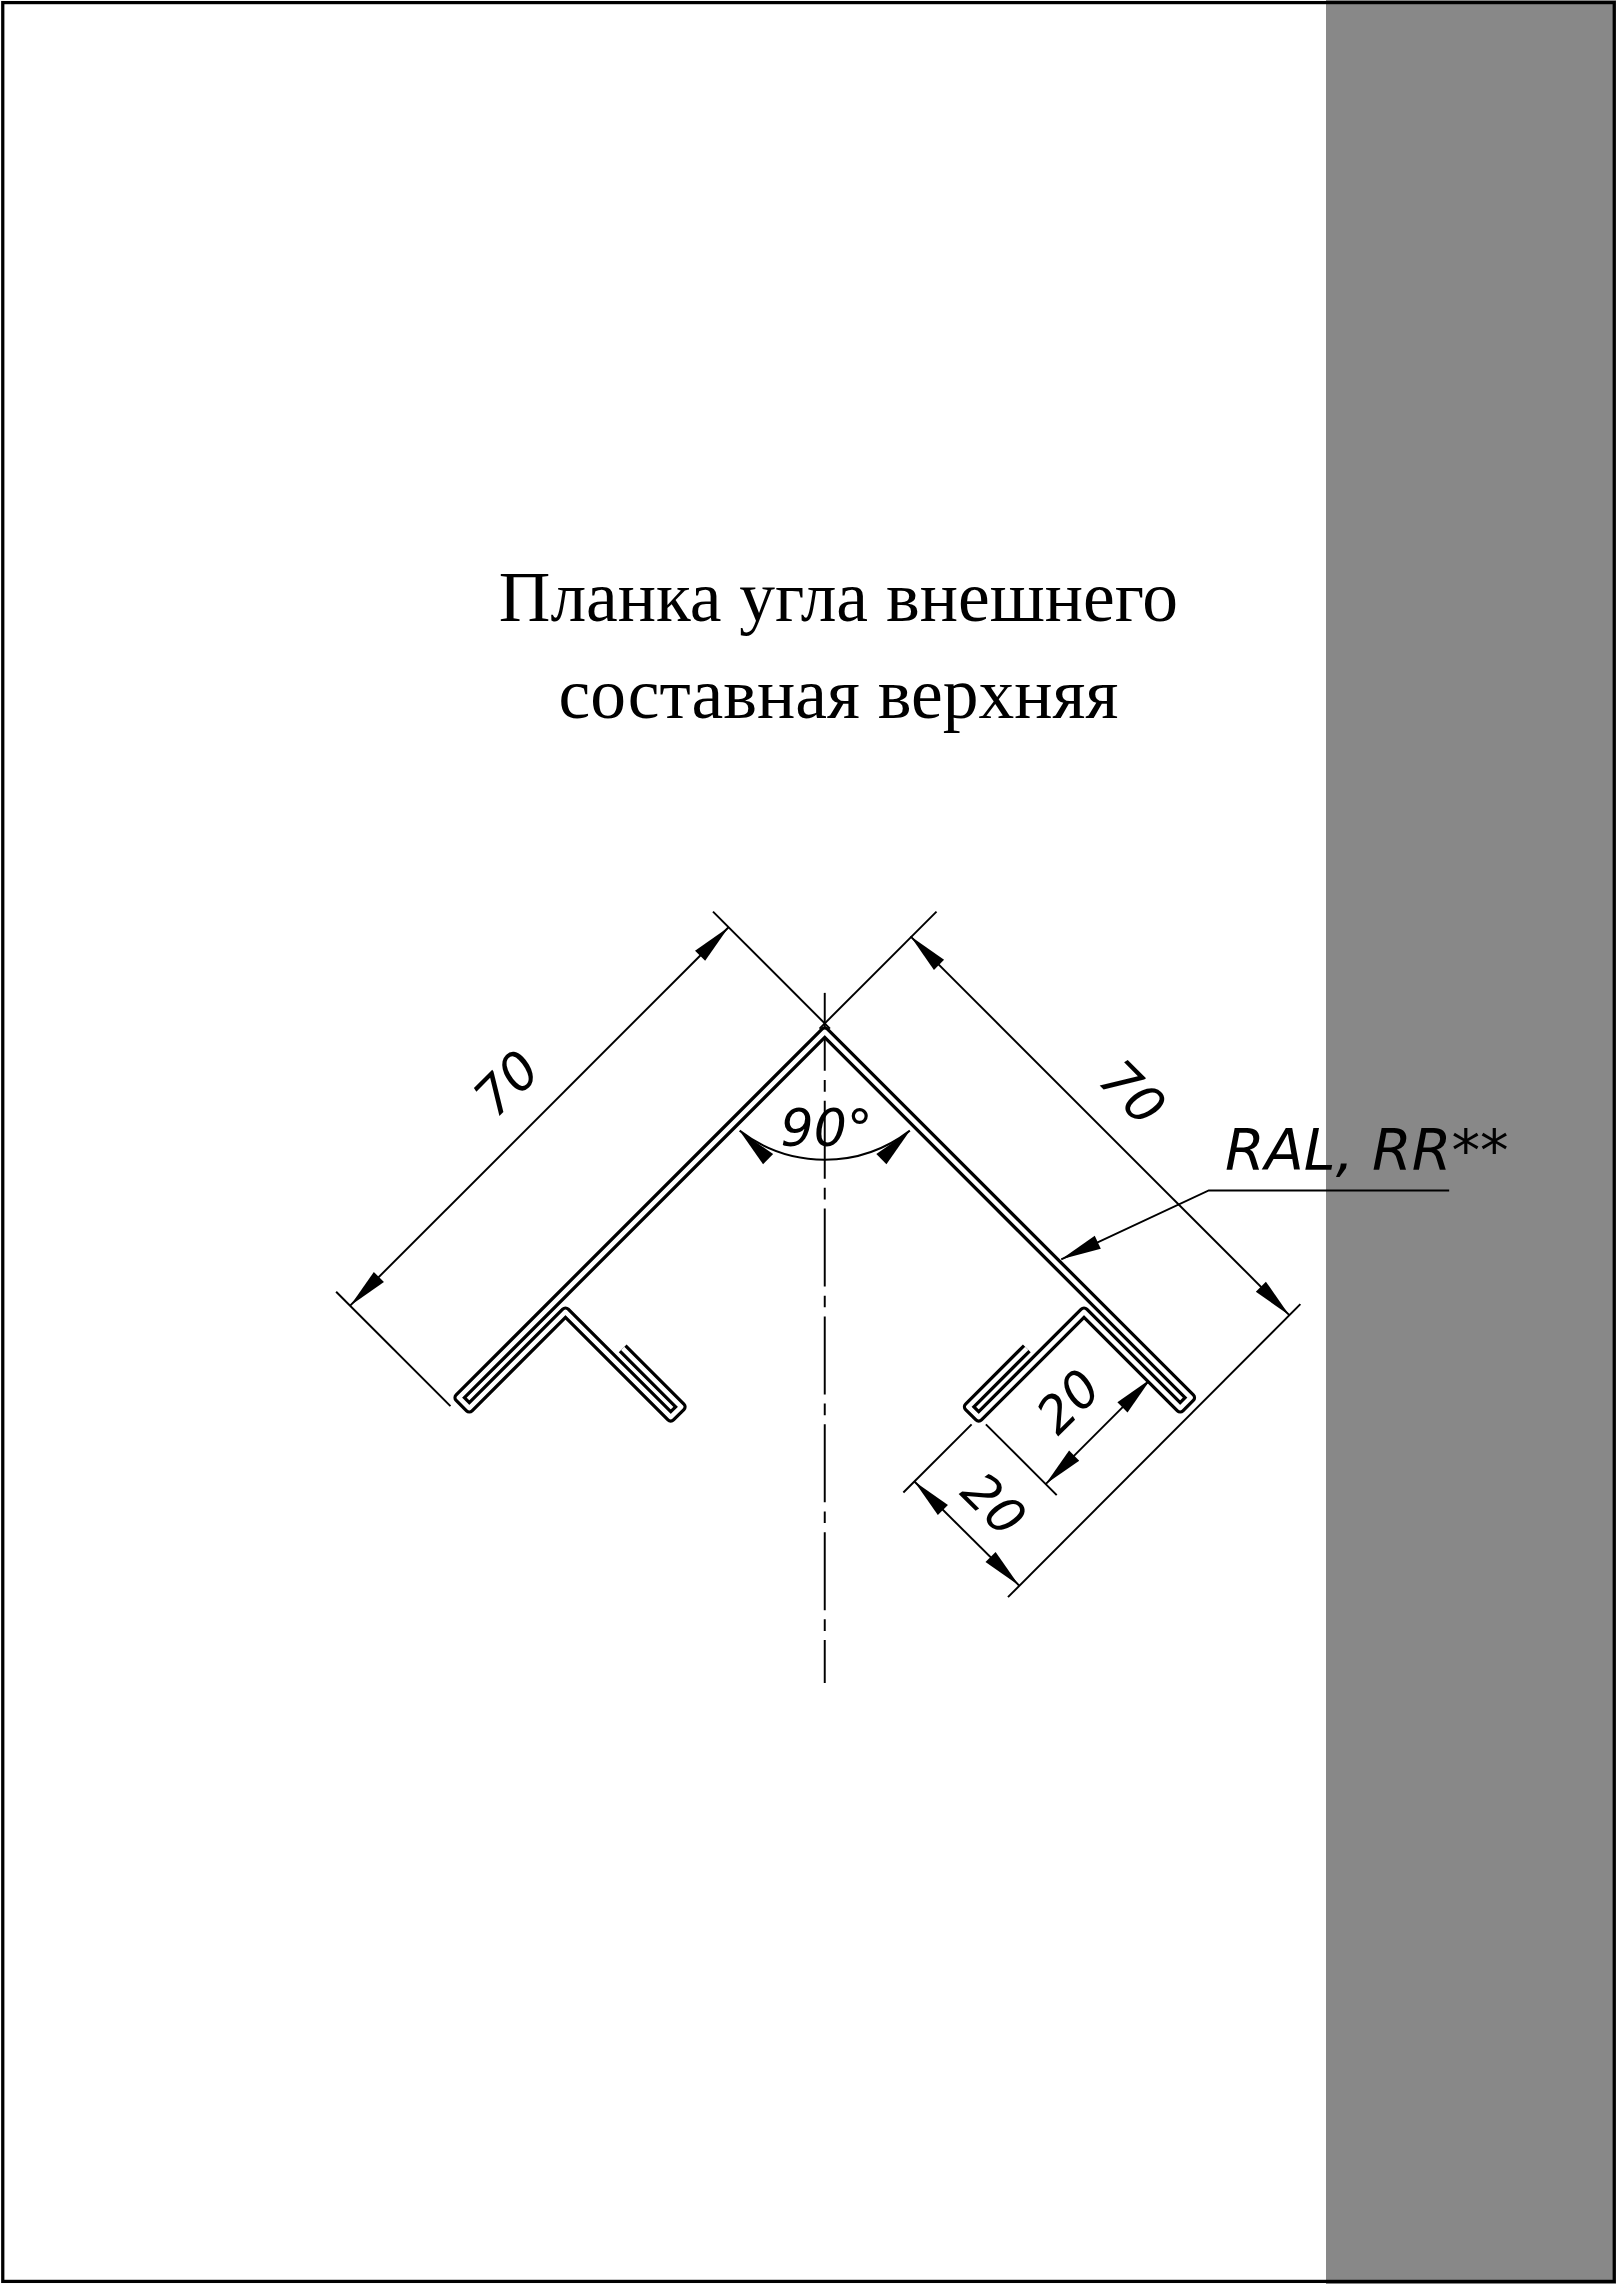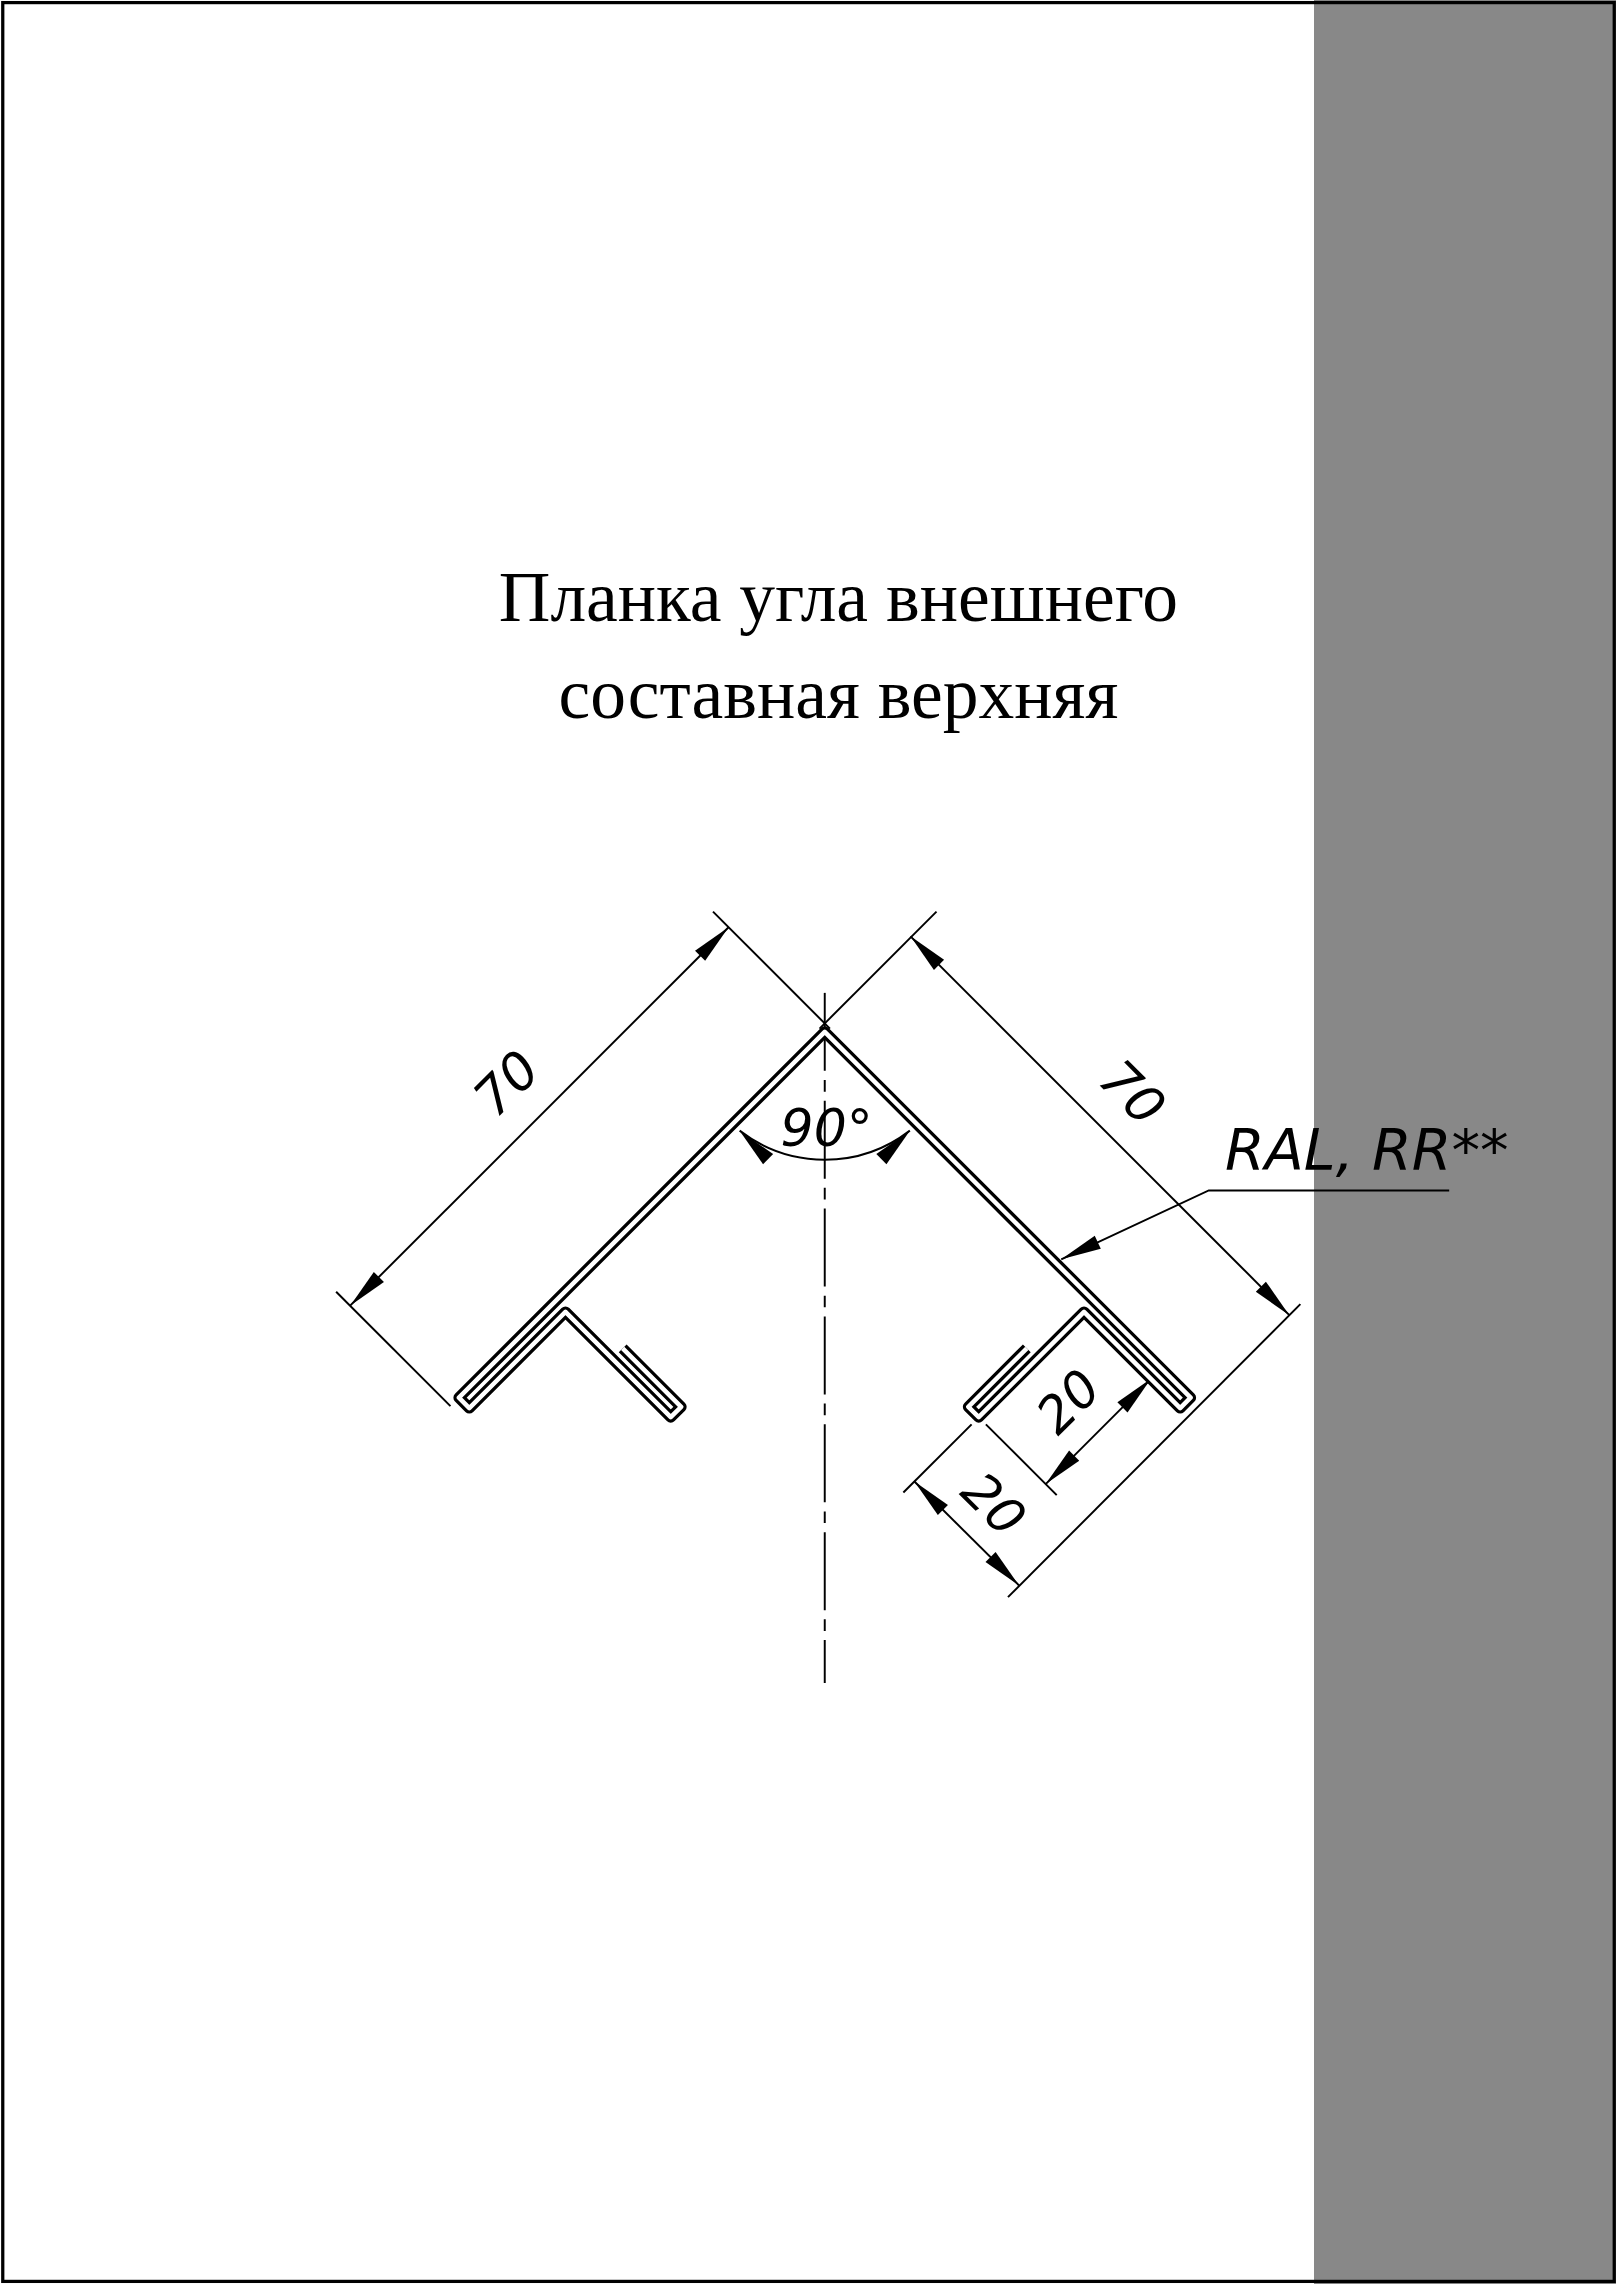--- a/index.html
+++ b/index.html
@@ -1,20 +1,21 @@
 <!DOCTYPE html>
 <html style="--line: #000000; --bg: #ffffff;font-size:10.4px"><head>
 <meta charset="utf-8">
 <style>
   html,body{margin:0;padding:0;background:#888;}
   .page{
     position:relative;
     width:1314px;height:2284px;
     background:var(--bg,#ffffff);
     font-family:"Liberation Sans",sans-serif;
+    padding-left:12px;
   }
   .page svg{position:absolute;inset:0;display:block;}
   .frame{fill:none;stroke:var(--line,#000);stroke-width:5;}
   .thin{stroke:var(--line,#000);stroke-width:3;fill:none;}
   .centerline{stroke:var(--line,#000);stroke-width:3;fill:none;stroke-dasharray:120 14 18 14;}
   .arrow{fill:var(--line,#000);stroke:none;}
   .sheet-black{fill:none;stroke:var(--line,#000);stroke-width:17;stroke-linejoin:round;stroke-linecap:butt;}
   .sheet-white{fill:none;stroke:var(--bg,#fff);stroke-width:7;stroke-linejoin:round;stroke-linecap:butt;}
   .title{font:400 110px "Liberation Serif",serif;fill:var(--line,#000);text-anchor:middle;}
   .dim{font:italic 80px "DejaVu Sans",sans-serif;fill:var(--line,#000);text-anchor:middle;}

